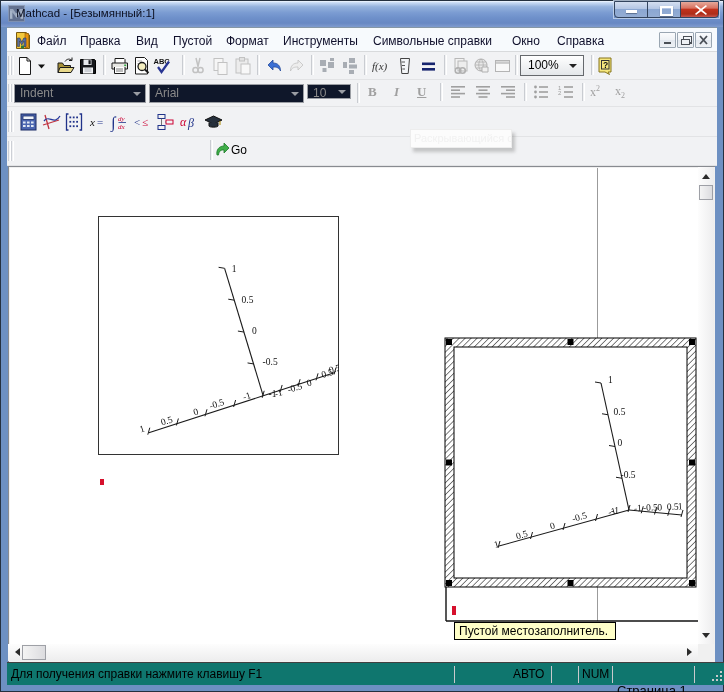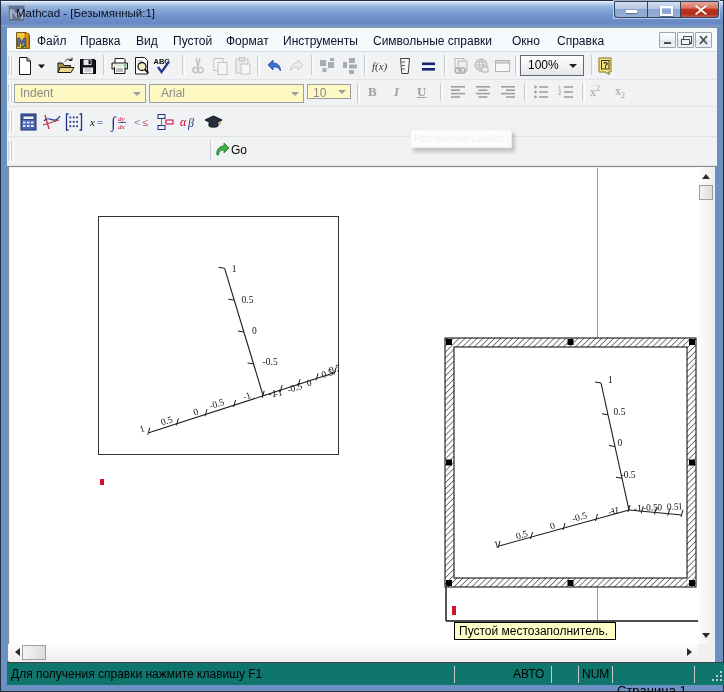--- a/index.html
+++ b/index.html
@@ -30,21 +30,21 @@
   
   .mdib{position:absolute;top:4px;width:17px;height:16px;border:1px solid #9aa6b2;box-sizing:border-box;
         background:linear-gradient(#fbfcfd,#eef1f5 50%,#e2e7ee 52%,#eef1f5 100%);border-radius:1px;}
   
   .tband{left:7px;width:710px;background:#f1f2f4;border-bottom:1px solid #e2e3e5;box-sizing:border-box;}
   .gripper{position:absolute;left:1px;top:4px;bottom:4px;width:1px;
      border-left:1px solid #cdd0d6;border-right:1px solid #fff;}
   .gripper2{position:absolute;left:4px;top:4px;bottom:4px;width:1px;
      border-left:1px solid #cdd0d6;border-right:1px solid #fff;}
   .tsep{position:absolute;top:3px;width:1px;height:20px;border-left:1px solid #c9ccd1;border-right:1px solid #fff;}
-  .combo{position:absolute;box-sizing:border-box;border:1px solid #9b9ea4;background:#fef9c3;
+  .combo{position:absolute;box-sizing:border-box;border:1px solid #9b9ea4;background:#0f172a;
      font-size:12px;color:#8a8a8a;}
   .combo .arr{position:absolute;right:4px;top:50%;margin-top:-2px;width:0;height:0;
      border-left:4px solid transparent;border-right:4px solid transparent;border-top:4px solid #9a9da3;}
   
   #wsframe{left:8px;top:166px;width:707px;height:496px;background:#f0f0f0;
      border-top:1px solid #888b90;border-left:1px solid #888b90;box-sizing:border-box;}
   #canvas{left:10px;top:168px;width:688px;height:476px;background:#fff;overflow:hidden;}
   #marginline{left:597px;top:168px;width:1px;height:453px;background:#9b9b9b;}
   #vscroll{left:698px;top:167px;width:16px;height:477px;background:linear-gradient(90deg,#fdfdfd,#ededee);}
   #hscroll{left:8px;top:644px;width:690px;height:17px;background:linear-gradient(#fdfdfd,#ededee);}
@@ -233,21 +233,21 @@
       <path d="M3 2 L15 2 L15 16 L12 16 L13.5 18.5 L9 16 L3 16 Z" fill="#f6e77e" stroke="#86741c"></path>
       <rect x="5.5" y="4.5" width="7.5" height="8.5" fill="none" stroke="#333" stroke-width="1"></rect>
       <text x="7" y="11.5" font-size="8.5" font-weight="bold" font-family="Liberation Sans" fill="#111">?</text>
     </svg>
   </div>
 
 <div class="abs tband" id="tb2" style="top:80px;height:27px">
   <div class="gripper"></div>
     <div class="gripper2"></div>
   <div class="combo" style="left:7px;top:4px;width:132px;height:19px;line-height:17px;padding-left:5px">Indent<span class="arr"></span></div>
-  <div class="combo" style="left:142px;top:4px;width:155px;height:19px;line-height:17px;padding-left:11px">Arial<span class="arr"></span></div>
+  <div class="combo" style="left:142px;top:4px;width:155px;height:19px;line-height:17px;padding-left:5px">Arial<span class="arr"></span></div>
   <div class="combo" style="left:300px;top:4px;width:44px;height:15px;line-height:17px;padding-left:5px">10<span class="arr"></span></div>
   <div class="tsep" style="left:350px"></div>
 <div style="font: bold 13px &quot;Liberation Serif&quot;; color: rgb(160, 160, 160); position: absolute; left: 361px; top: 4px;">B</div>
     <div style="font: italic bold 13px &quot;Liberation Serif&quot;; color: rgb(160, 160, 160); position: absolute; left: 387px; top: 4px;">I</div>
     <div style="font: bold 13px &quot;Liberation Serif&quot;; color: rgb(160, 160, 160); text-decoration: underline; position: absolute; left: 410px; top: 4px;">U</div>
     <div class="tsep" style="left: 433px; height: 18px;"></div>
     <svg width="16" height="16" viewBox="0 0 16 16" style="position: absolute; left: 443px; top: 4px;">
       <rect x="1" y="2" width="14" height="1.6" fill="#a0a0a0"></rect>
       <rect x="1" y="5.4" width="9" height="1.6" fill="#a0a0a0"></rect>
       <rect x="1" y="8.8" width="14" height="1.6" fill="#a0a0a0"></rect>

